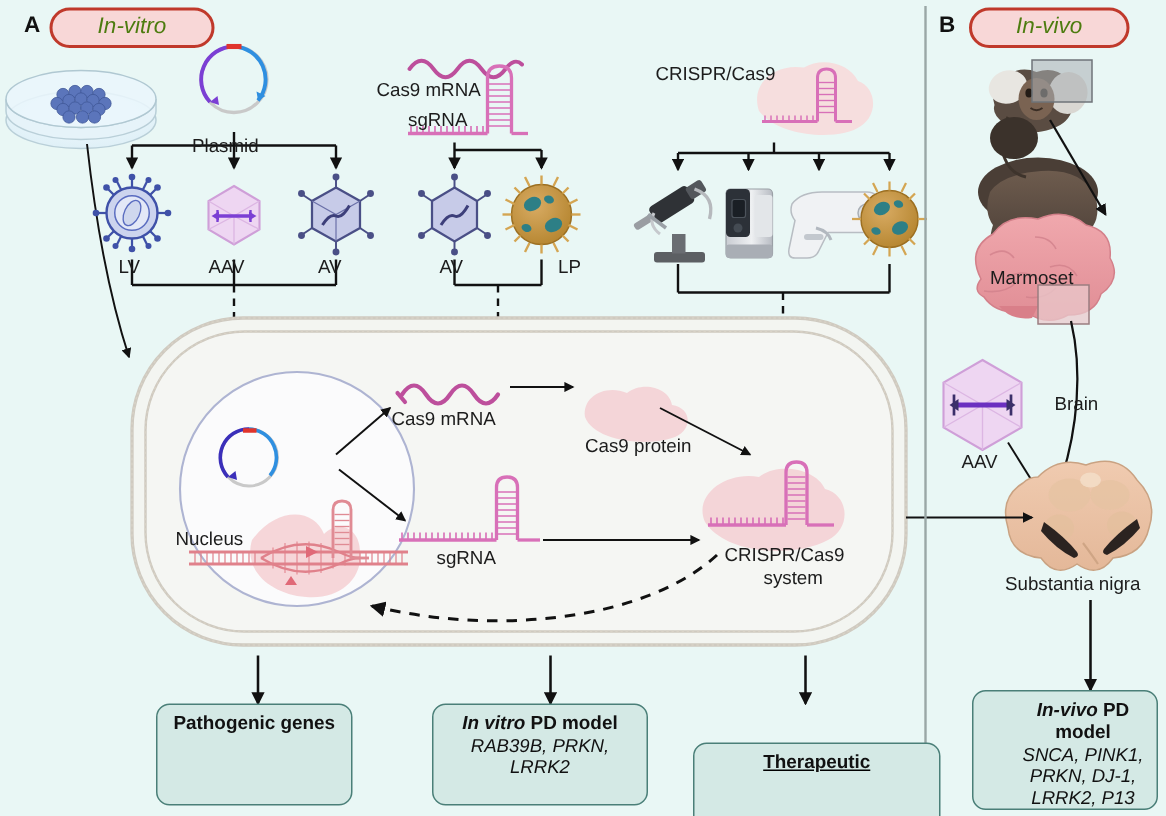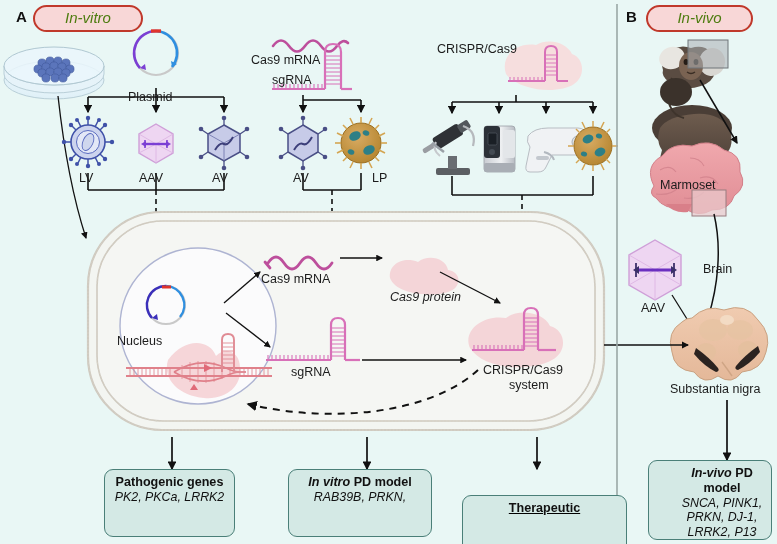--- a/index.html
+++ b/index.html
@@ -644,35 +644,35 @@
 <div class="lbl node-label" style="left:251px;top:53px;">Cas9 mRNA</div>
 <div class="lbl node-label" style="left:272px;top:73px;">sgRNA</div>
 <div class="lbl node-label" style="left:437px;top:42px;">CRISPR/Cas9</div>
 
 <div class="lbl node-label" style="left:79px;top:171px;">LV</div>
 <div class="lbl node-label" style="left:139px;top:171px;">AAV</div>
 <div class="lbl node-label" style="left:212px;top:171px;">AV</div>
 <div class="lbl node-label" style="left:293px;top:171px;">AV</div>
 <div class="lbl node-label" style="left:372px;top:171px;">LP</div>
 
-<div class="lbl node-label" style="left:117px;top:334px;">Nucleus</div>
+<div class="lbl node-label" style="left:117px;top:352px;">Nucleus</div>
 <div class="lbl node-label" style="left:261px;top:272px;">Cas9 mRNA</div>
-<div class="lbl node-label" style="left:390px;top:290px;font-style:italic;">Cas9 protein</div>
+<div class="lbl node-label" style="left:390px;top:290px;">Cas9 protein</div>
 <div class="lbl node-label" style="left:291px;top:365px;">sgRNA</div>
 <div class="lbl node-label" style="left:483px;top:363px;">CRISPR/Cas9</div>
 <div class="lbl node-label" style="left:509px;top:378px;">system</div>
 
 <div class="outbox" style="left:104px;top:469px;width:131px;height:68px;">
   <span class="ttl">Pathogenic genes</span>
-  <span class="sub">PK2, PKCa, LRRK2</span>
 </div>
 
 <div class="outbox" style="left:288px;top:469px;width:144px;height:68px;">
   <span class="ttl"><span class="ital">In vitro</span><span> PD model</span></span>
   <span class="sub">RAB39B, PRKN,</span>
+  <span class="sub">LRRK2</span>
 </div>
 
 <div class="outbox" style="left:462px;top:495px;width:165px;height:68px;text-decoration:underline;">
   <span class="ttl">Therapeutic</span>
 </div>
 
 <div class="lbl node-label" style="left:660px;top:178px;">Marmoset</div>
 <div class="lbl node-label" style="left:703px;top:262px;">Brain</div>
 <div class="lbl node-label" style="left:641px;top:301px;">AAV</div>
 <div class="lbl node-label" style="left:670px;top:382px;">Substantia nigra</div>

